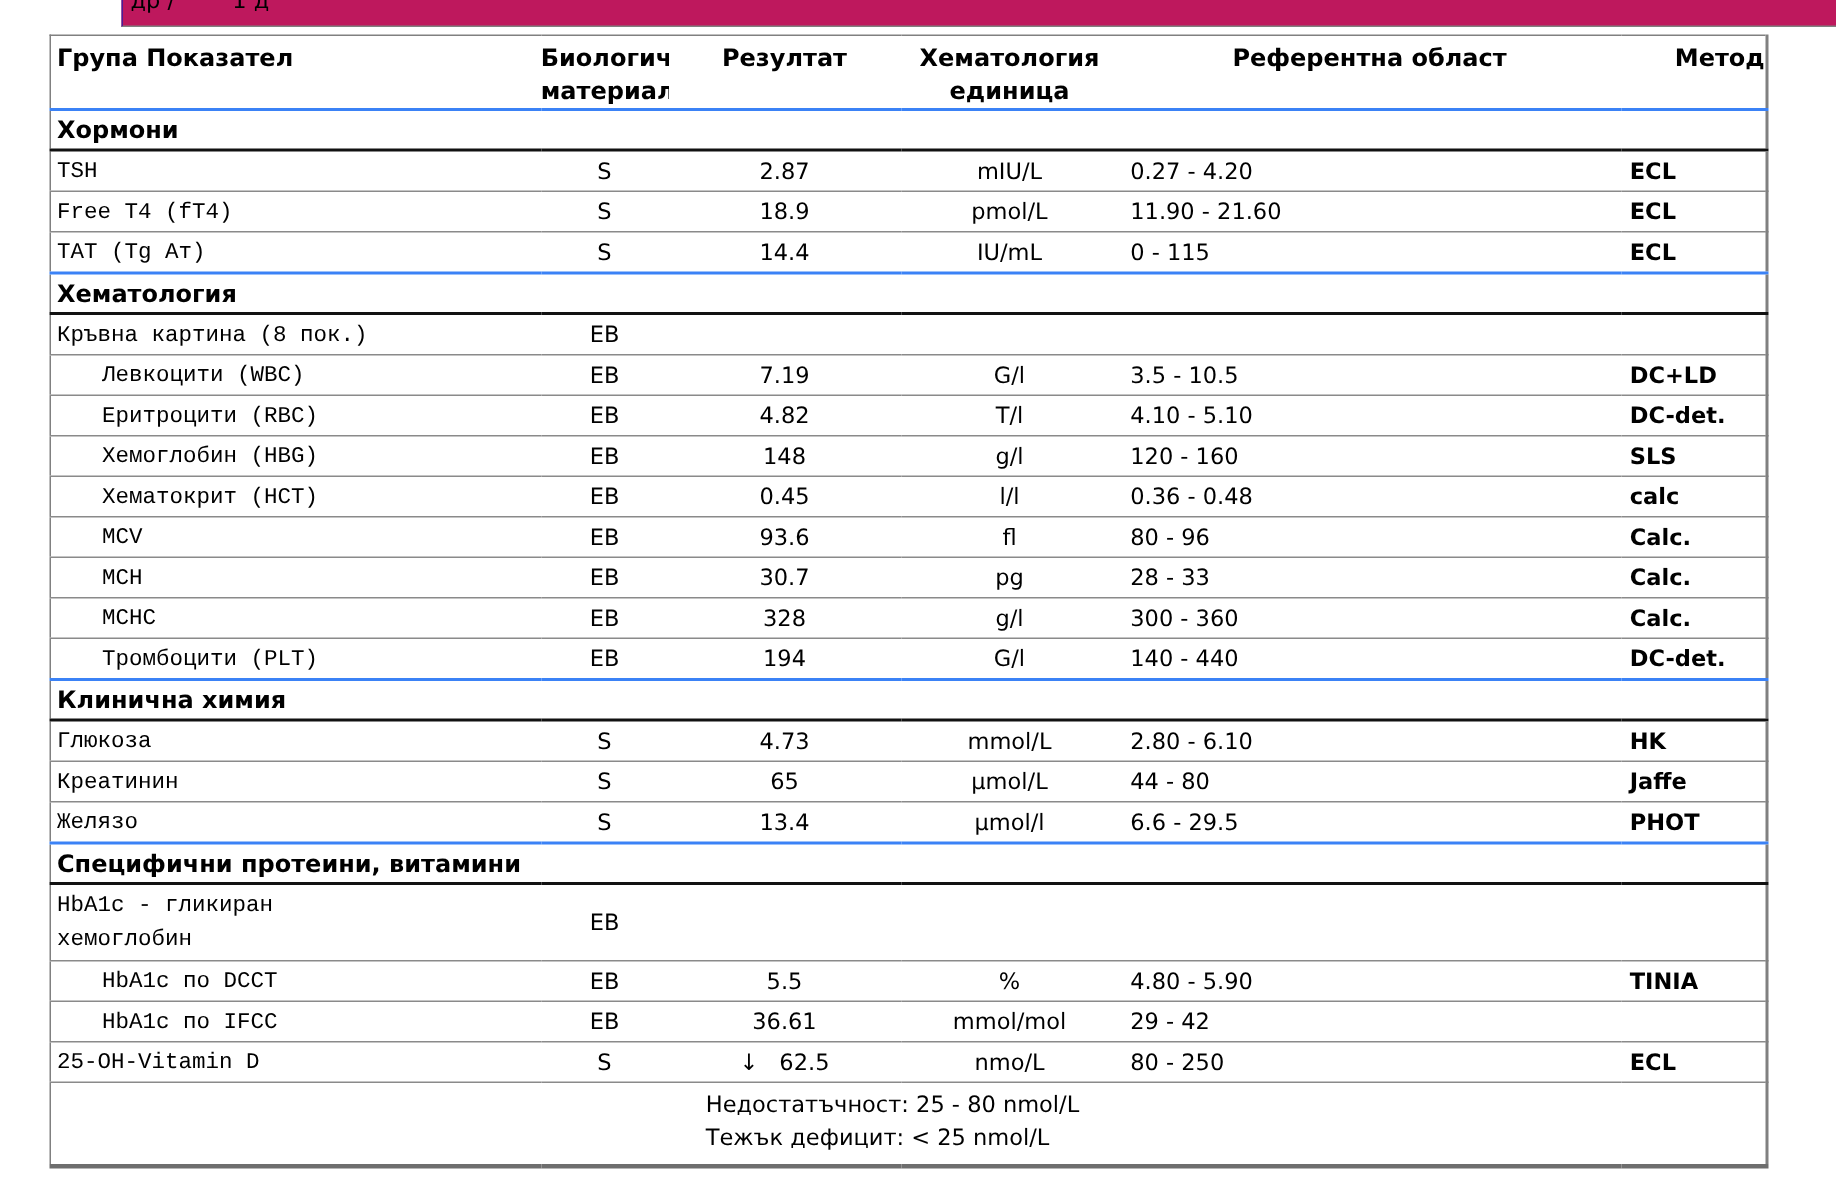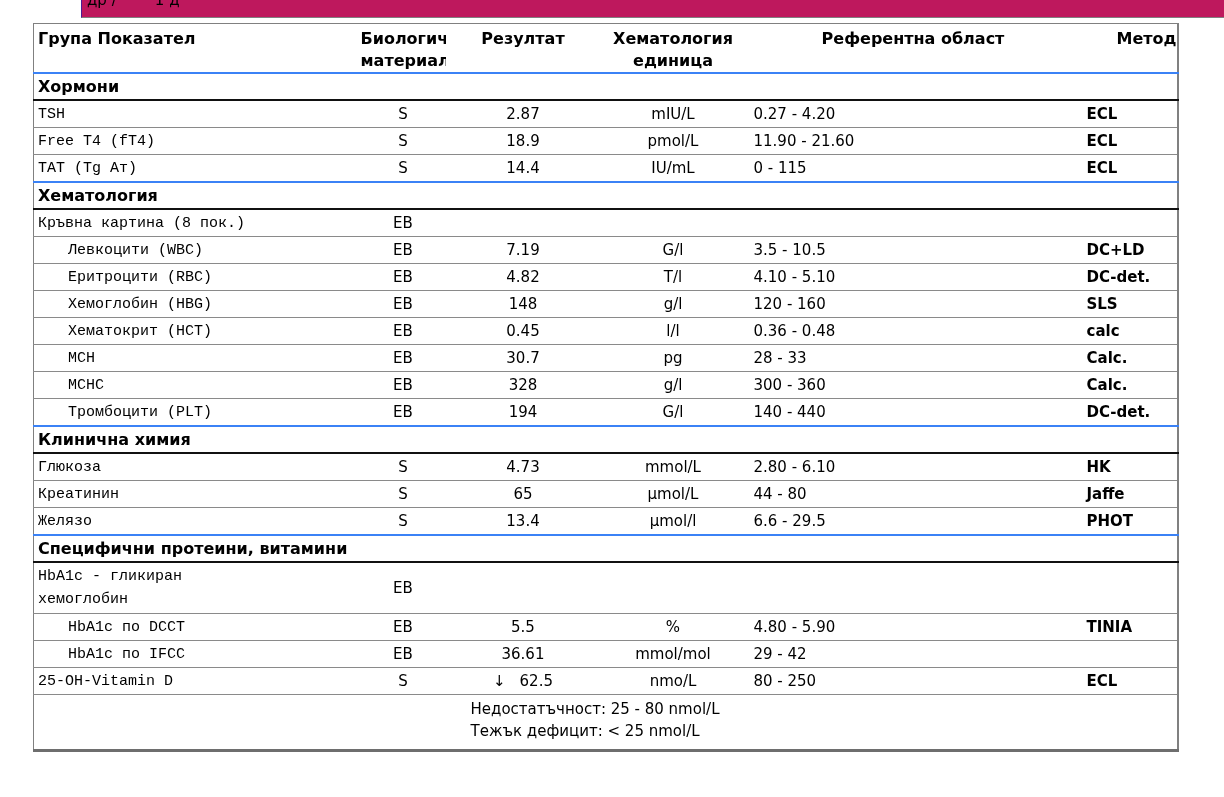--- a/index.html
+++ b/index.html
@@ -239,20 +239,33 @@
       <span class="result-wrap">
 
         <span>0.45</span>
       </span>
     </td>
     <td class="c-unit">l/l</td>
     <td class="c-ref">0.36 - 0.48</td>
     <td class="c-met">calc</td>
   </tr>
 
+  <tr class="data">
+    <td class="c-ind indent">MCV</td>
+    <td class="c-mat">EB</td>
+    <td class="c-res">
+      <span class="result-wrap">
+
+        <span>93.6</span>
+      </span>
+    </td>
+    <td class="c-unit">fl</td>
+    <td class="c-ref">80 - 96</td>
+    <td class="c-met">Calc.</td>
+  </tr>
 
   <tr class="data">
     <td class="c-ind indent">MCH</td>
     <td class="c-mat">EB</td>
     <td class="c-res">
       <span class="result-wrap">
 
         <span>30.7</span>
       </span>
     </td>

